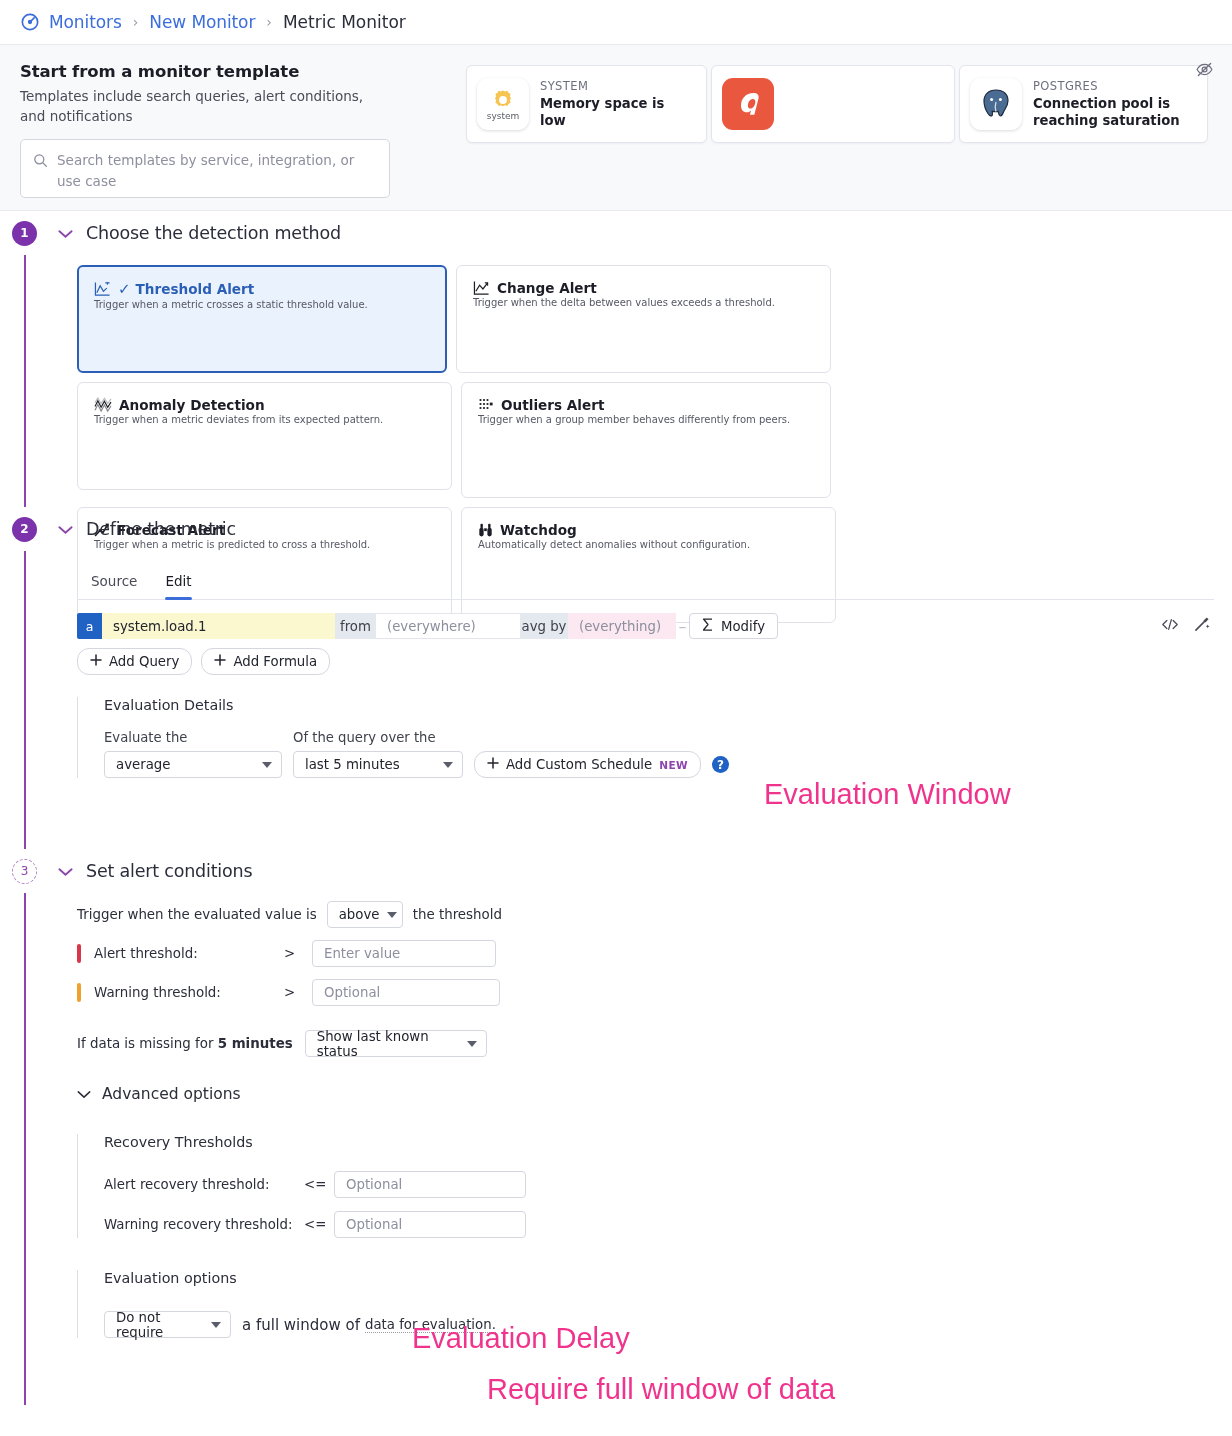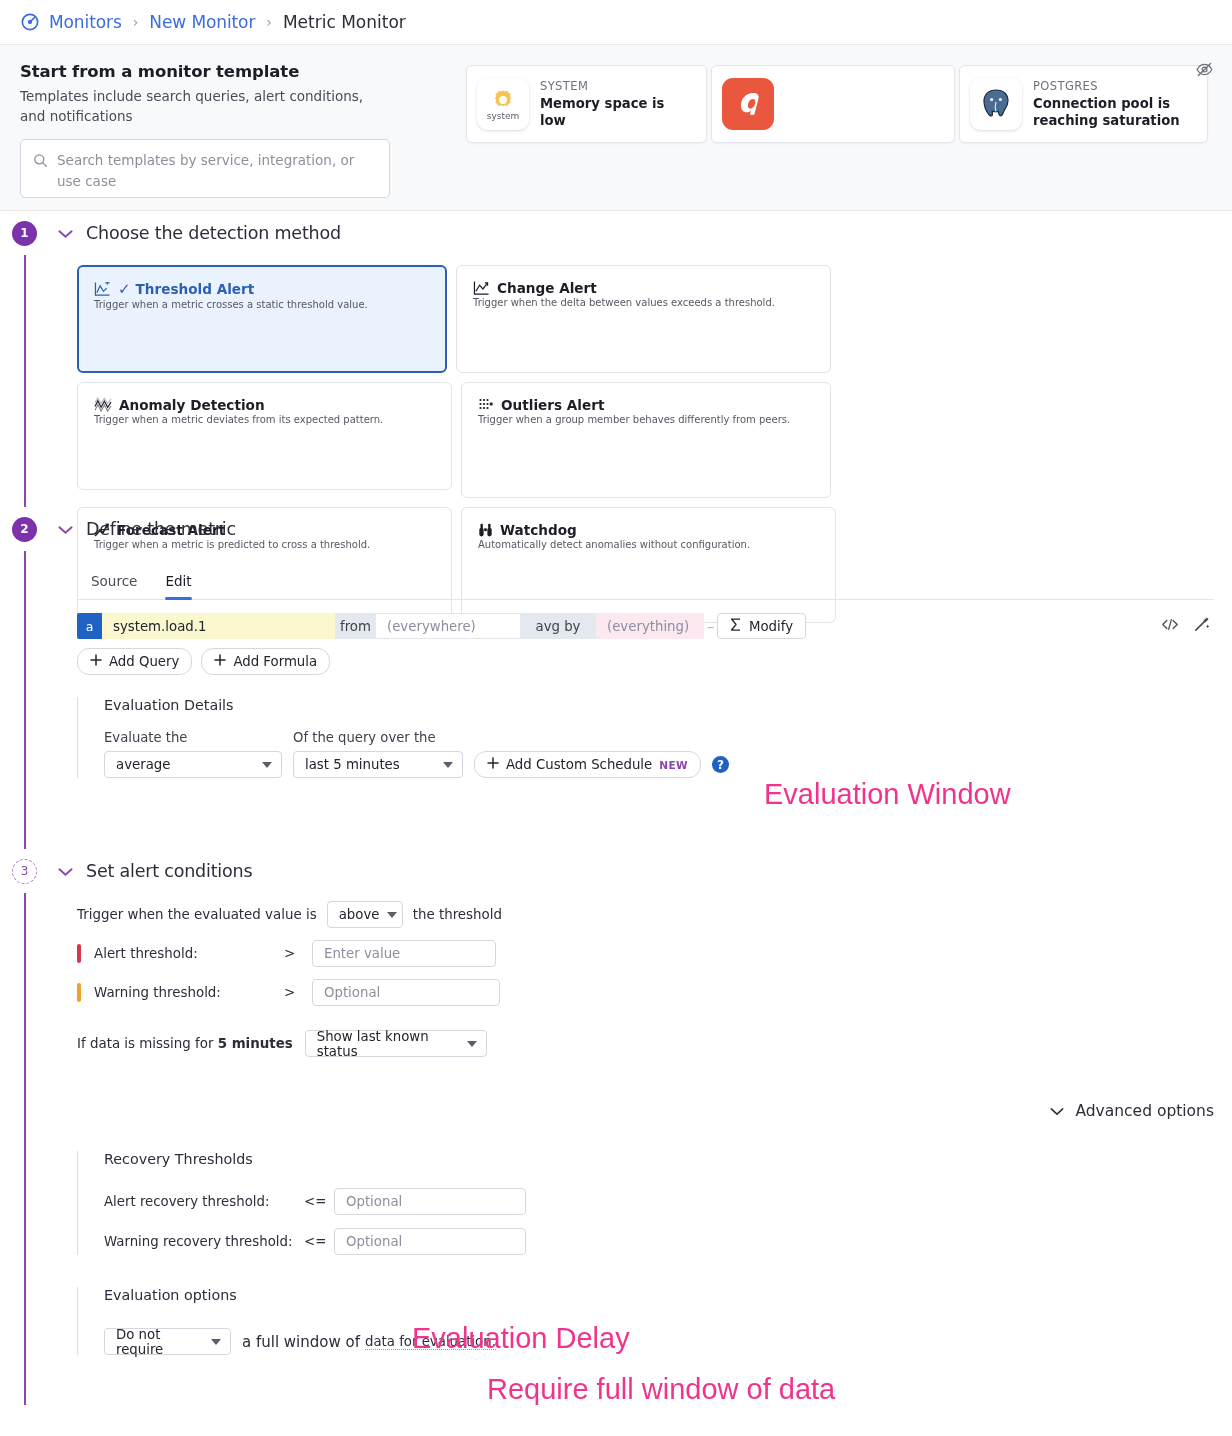--- a/index.html
+++ b/index.html
@@ -133,21 +133,21 @@
   .qrow{ display:flex; align-items:stretch; height:26px; font-size:13.3px; }
   .q-letter{
     background:#1f62c4; color:#fff; width:25px;
     display:flex;align-items:center;justify-content:center;
     font-size:12.5px; border-radius:2px 0 0 2px;
   }
   .q-metric{ background:#fbf7cf; width:233px; display:flex; align-items:center; padding:0 11px; color:#23242e;}
   .q-from{ background:#e4e8ef; width:41px; display:flex;align-items:center;justify-content:center; color:#3f414c;}
   .q-scope{ background:#fff; width:144px; display:flex;align-items:center; padding:0 11px; color:#8d8f9e;
             border-top:1px solid #e4e5ec;border-bottom:1px solid #e4e5ec;}
-  .q-aggname{ background:#e4e8ef; width:76px; display:flex;align-items:center;justify-content:center; color:#3f414c;}
+  .q-aggname{ background:#e4e8ef; width:48px; display:flex;align-items:center;justify-content:center; color:#3f414c;}
   .q-group{ background:#fbe8f1; width:108px; display:flex;align-items:center;padding:0 11px; color:#8d8f9e;}
   .q-dash{ width:13px; display:flex; align-items:center; justify-content:center; color:#bcbec8; }
   .q-modify{
     border:1px solid #d5d7e0; border-radius:4px; background:#fff;
     display:flex; align-items:center; gap:7px; padding:0 12px; height:26px;
     font-size:13.3px; color:#23242e; cursor:pointer;
   }
   .q-tools{ margin-left:auto; display:flex; gap:15px; align-items:center; padding-right:4px;}
   .btn-row{ display:flex; gap:9px; margin-top:9px; }
   .sm-btn{
@@ -181,21 +181,21 @@
     margin-bottom:5px; cursor:pointer;
   }
 
   
   .cond-line{ display:flex; align-items:center; gap:10px; font-size:13.4px; color:#2b2d3a; margin-top:8px;}
   .th-row{ display:flex; align-items:center; margin-top:12px; }
   .th-bar{ width:4px; height:19px; border-radius:2px; margin-right:13px; flex:none;}
   .th-lbl{ font-size:13.4px; color:#2b2d3a; width:190px; }
   .th-op{ font-size:13.4px; color:#2b2d3a; width:28px; }
   .missing-row{ display:flex; align-items:center; gap:12px; margin-top:24px; font-size:13.4px;}
-  .adv{ display:flex; align-items:center; gap:11px; margin-top:44px; cursor:pointer;justify-content:flex-end; }
+  .adv{ display:flex; align-items:center; gap:11px; margin-top:27px; cursor:pointer; }
   .adv-lbl{ font-size:15.5px; color:#2b2d3a; }
 
   .rec-row{ display:flex; align-items:center; margin-top:13px; }
   .rec-lbl{ font-size:13.3px; color:#2b2d3a; width:200px;}
   .rec-op{ font-size:13.3px; color:#2b2d3a; width:30px;}
   .dotted{ border-bottom:1px dotted #9a9aa8; }
 
   
   .annot{
     position:absolute;

